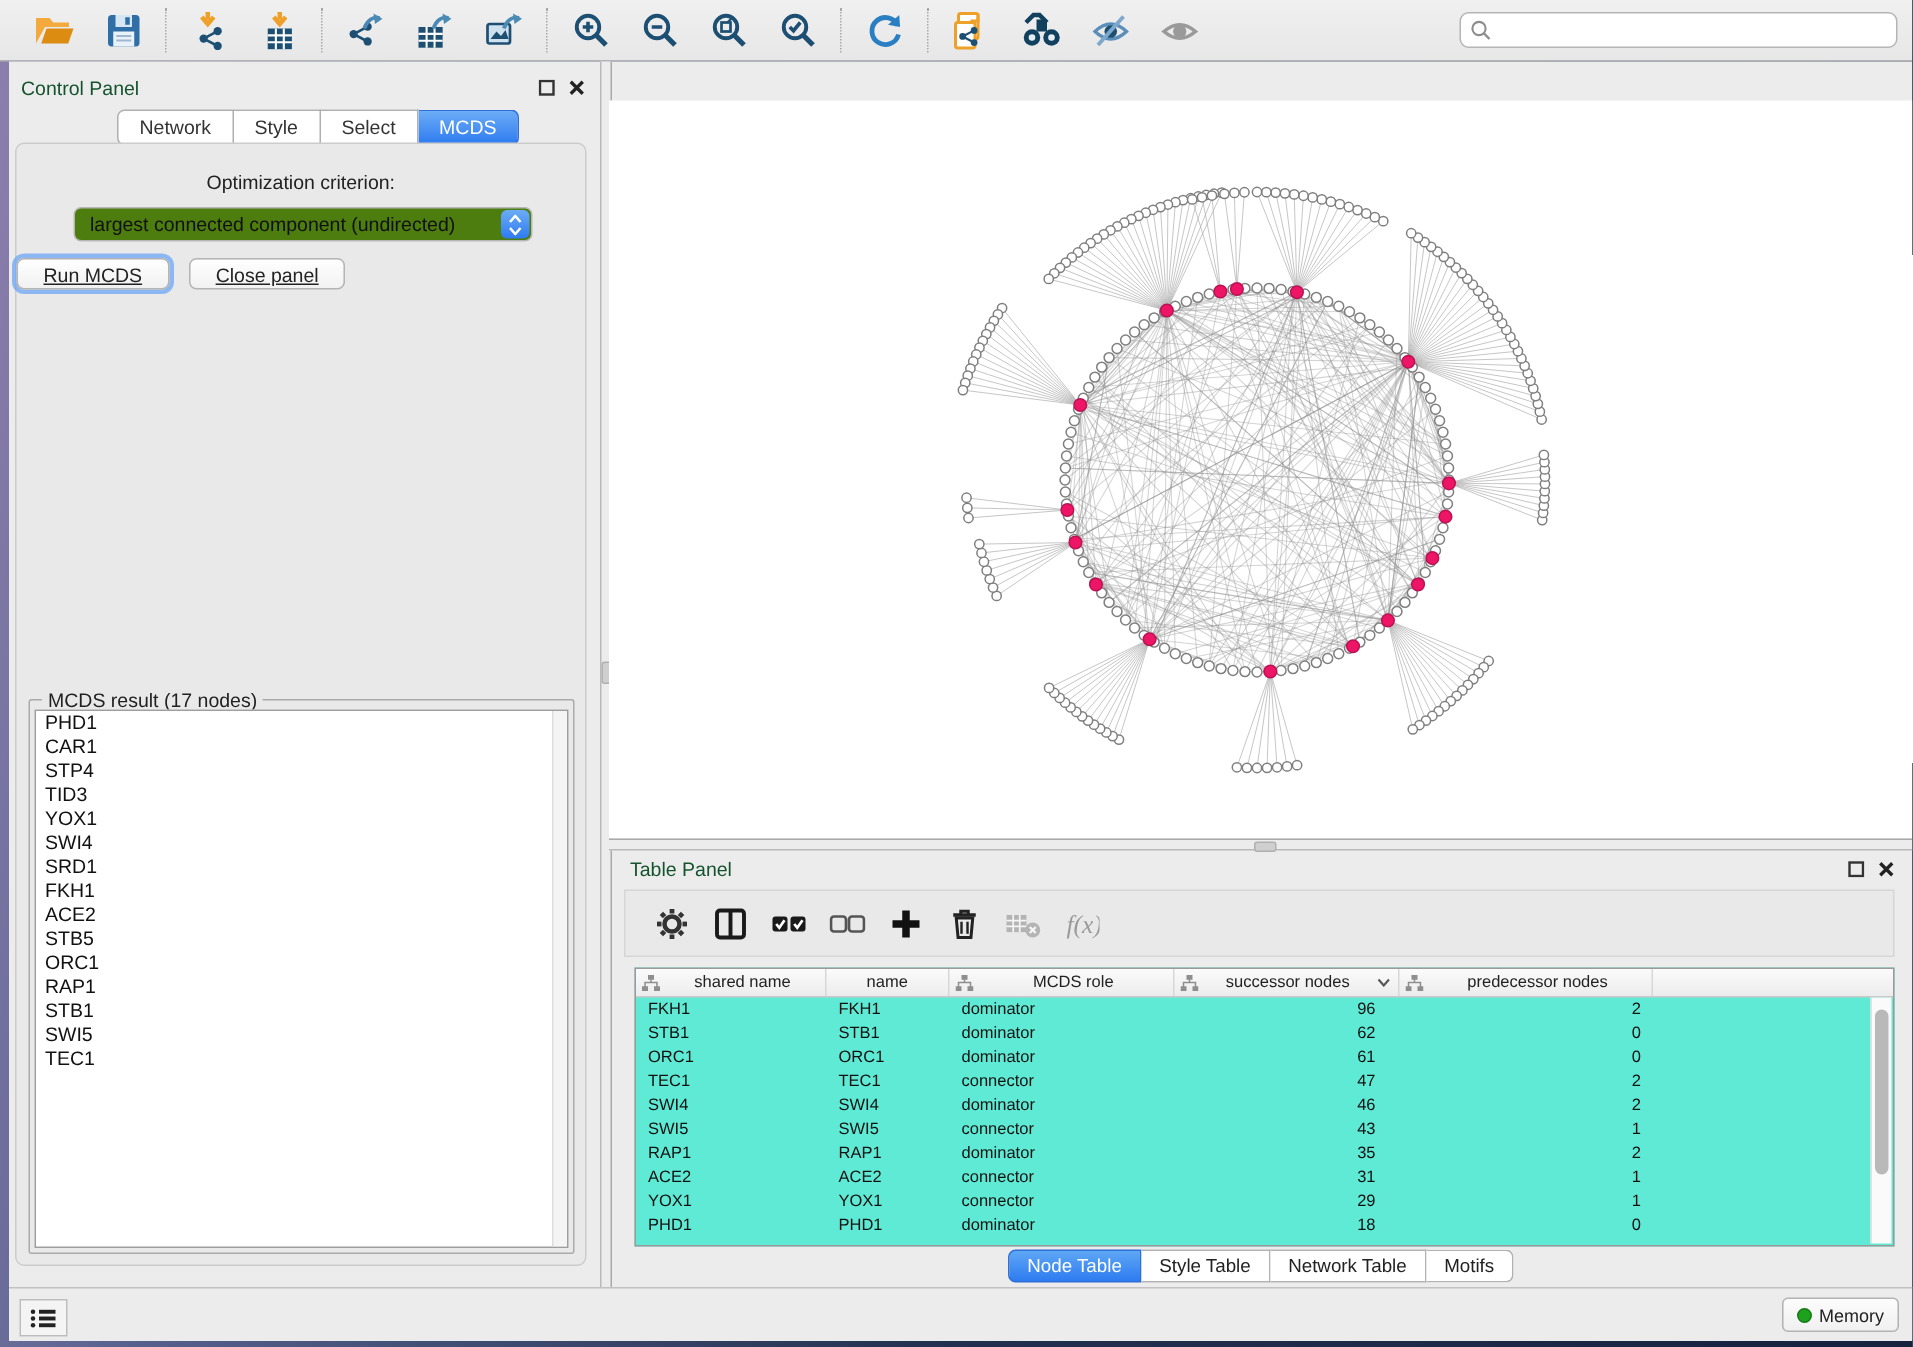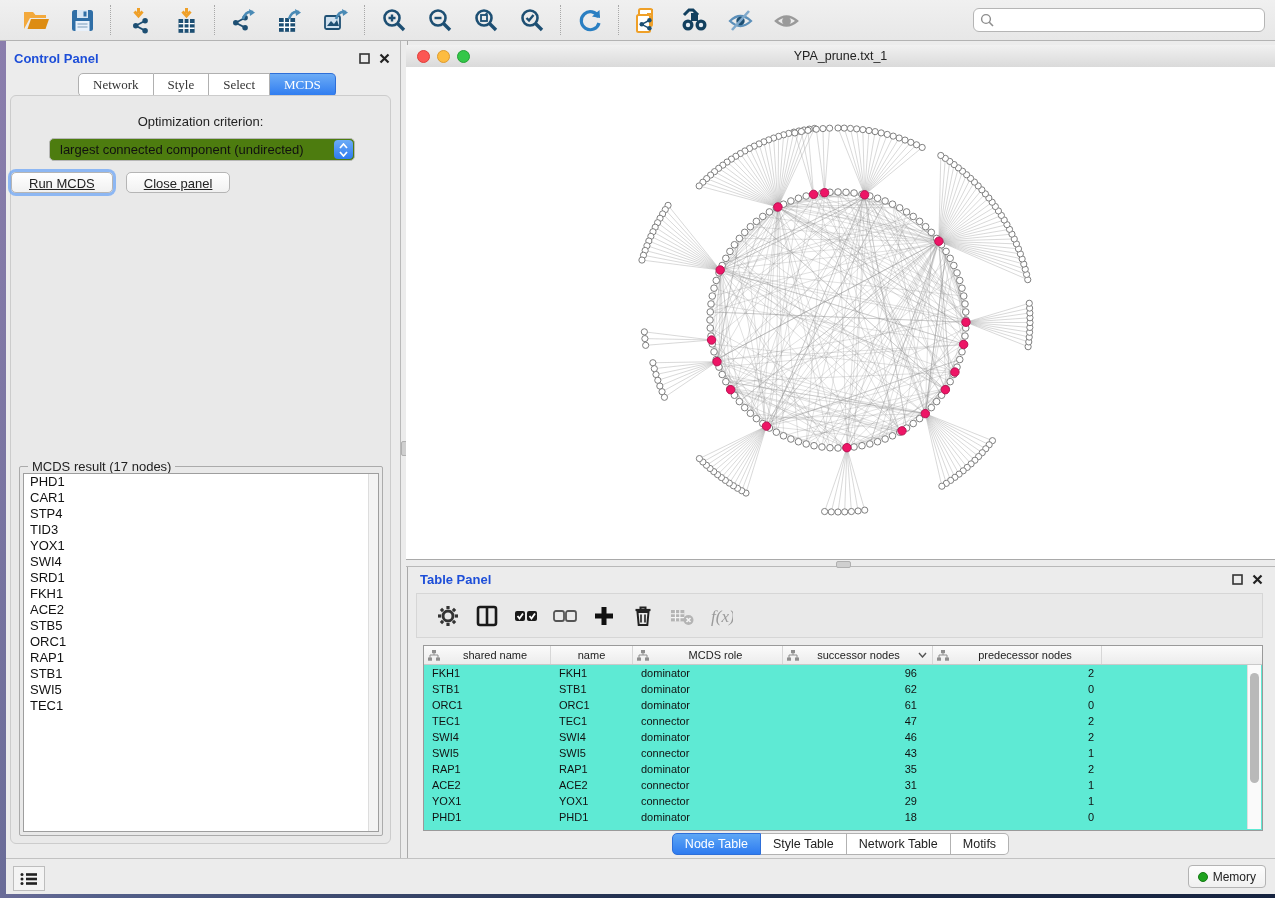--- a/index.html
+++ b/index.html
@@ -14,27 +14,27 @@
   .tb-sep{width:1px;height:30px;border-left:1px dotted #a8a8a8;}
   .tb-btn{width:30px;height:30px;display:flex;align-items:center;justify-content:center;}
   .tb-btn svg{width:27px;height:27px;}
   .searchbox{position:absolute;right:10px;top:8px;width:292px;height:24px;box-sizing:border-box;
     background:#fff;border:1px solid #b5b5b5;border-radius:6px;}
   .searchbox svg{position:absolute;left:6px;top:4px;width:15px;height:15px;}
   .searchbox input{position:absolute;left:26px;top:1px;width:255px;height:20px;border:none;outline:none;
     font-size:12px;background:transparent;font-family:"Liberation Sans",sans-serif;}
   
   .app{position:absolute;left:6px;top:41px;width:1269px;height:852px;background:#ececec;}
-  .panel-title{font-size:13px;color:#1d4ed8;font-weight:bold;}
+  .panel-title{font-size:13px;color:#14532d;}
   .win-icons{display:flex;gap:9px;align-items:center;}
   .win-icons svg{width:11px;height:11px;}
   
   .control{position:absolute;left:0;top:0;width:394px;height:817px;}
   .control .hdr{position:absolute;left:8px;top:8px;right:10px;height:18px;display:flex;justify-content:space-between;align-items:center;}
-  .ctabs{position:absolute;left:72px;top:32px;height:22px;display:flex;font-family:Liberation Serif, serif;}
+  .ctabs{position:absolute;left:72px;top:32px;height:22px;display:flex;}
   .ctab{height:22px;line-height:22px;padding:0 14px;background:#fff;border:1px solid #b0b0b0;border-left:none;
     font-size:13px;color:#333;text-align:center;}
   .ctab:first-child{border-left:1px solid #b0b0b0;border-radius:5px 0 0 5px;}
   .ctab:last-child{border-radius:0 5px 5px 0;}
   .ctab.active{background:linear-gradient(#6cacf6,#2e7bf0);border-color:#2e6fd8;color:#fff;}
   .card{position:absolute;left:4px;top:54px;width:381px;height:749px;box-sizing:border-box;
     background:#e9e9e9;border:1px solid #cccccc;border-radius:6px;}
   .opt-label{position:absolute;left:0;right:0;top:18px;text-align:center;font-size:13px;color:#222;}
   .selectbox{position:absolute;left:38px;top:42px;width:306px;height:23px;box-sizing:border-box;
     background:#4d7c0f;border:1px solid #b7b7b7;border-radius:5px;text-align:center;}
@@ -333,28 +333,20 @@
             </div>
         </div>
       </div>
     </div>
 
     <div class="vsplit">
         <div class="handle"></div>
       </div>
 
     <div class="network">
-      <div class="net-titlebar">
-        <span class="net-title">YPA_prune.txt_1</span>
-        <span class="lights">
-          <span class="light" style="background:#fc5753;border:1px solid #df3e39;box-sizing:border-box;"></span>
-          <span class="light" style="background:#fdbc40;border:1px solid #de9b2d;box-sizing:border-box;"></span>
-          <span class="light" style="background:#33c748;border:1px solid #23a135;box-sizing:border-box;"></span>
-        </span>
-      </div>
       <div class="net-canvas">
         <svg id="netsvg" width="869" height="492" viewBox="0 0 869 492">
             <g>
               <line x1="314.1753787580877" y1="202.98641555337292" x2="370.33552971498045" y2="365.1672550456145" stroke="#8f8f8f" stroke-width="0.7" opacity="0.38"></line>
               <line x1="314.1753787580877" y1="202.98641555337292" x2="423.96281350024793" y2="380.7474212388188" stroke="#8f8f8f" stroke-width="0.7" opacity="0.38"></line>
               <line x1="314.1753787580877" y1="202.98641555337292" x2="363.41417024268844" y2="144.92602553574204" stroke="#8f8f8f" stroke-width="0.7" opacity="0.38"></line>
               <line x1="314.1753787580877" y1="202.98641555337292" x2="312.9886098063038" y2="300.1199427436388" stroke="#8f8f8f" stroke-width="0.7" opacity="0.38"></line>
               <line x1="314.1753787580877" y1="202.98641555337292" x2="304" y2="253.00000000000003" stroke="#8f8f8f" stroke-width="0.7" opacity="0.38"></line>
               <line x1="314.1753787580877" y1="202.98641555337292" x2="316.1821372843495" y2="307.4997493203293" stroke="#8f8f8f" stroke-width="0.7" opacity="0.38"></line>
               <line x1="314.1753787580877" y1="202.98641555337292" x2="415.9573461037691" y2="379.9906817682532" stroke="#8f8f8f" stroke-width="0.7" opacity="0.38"></line>

